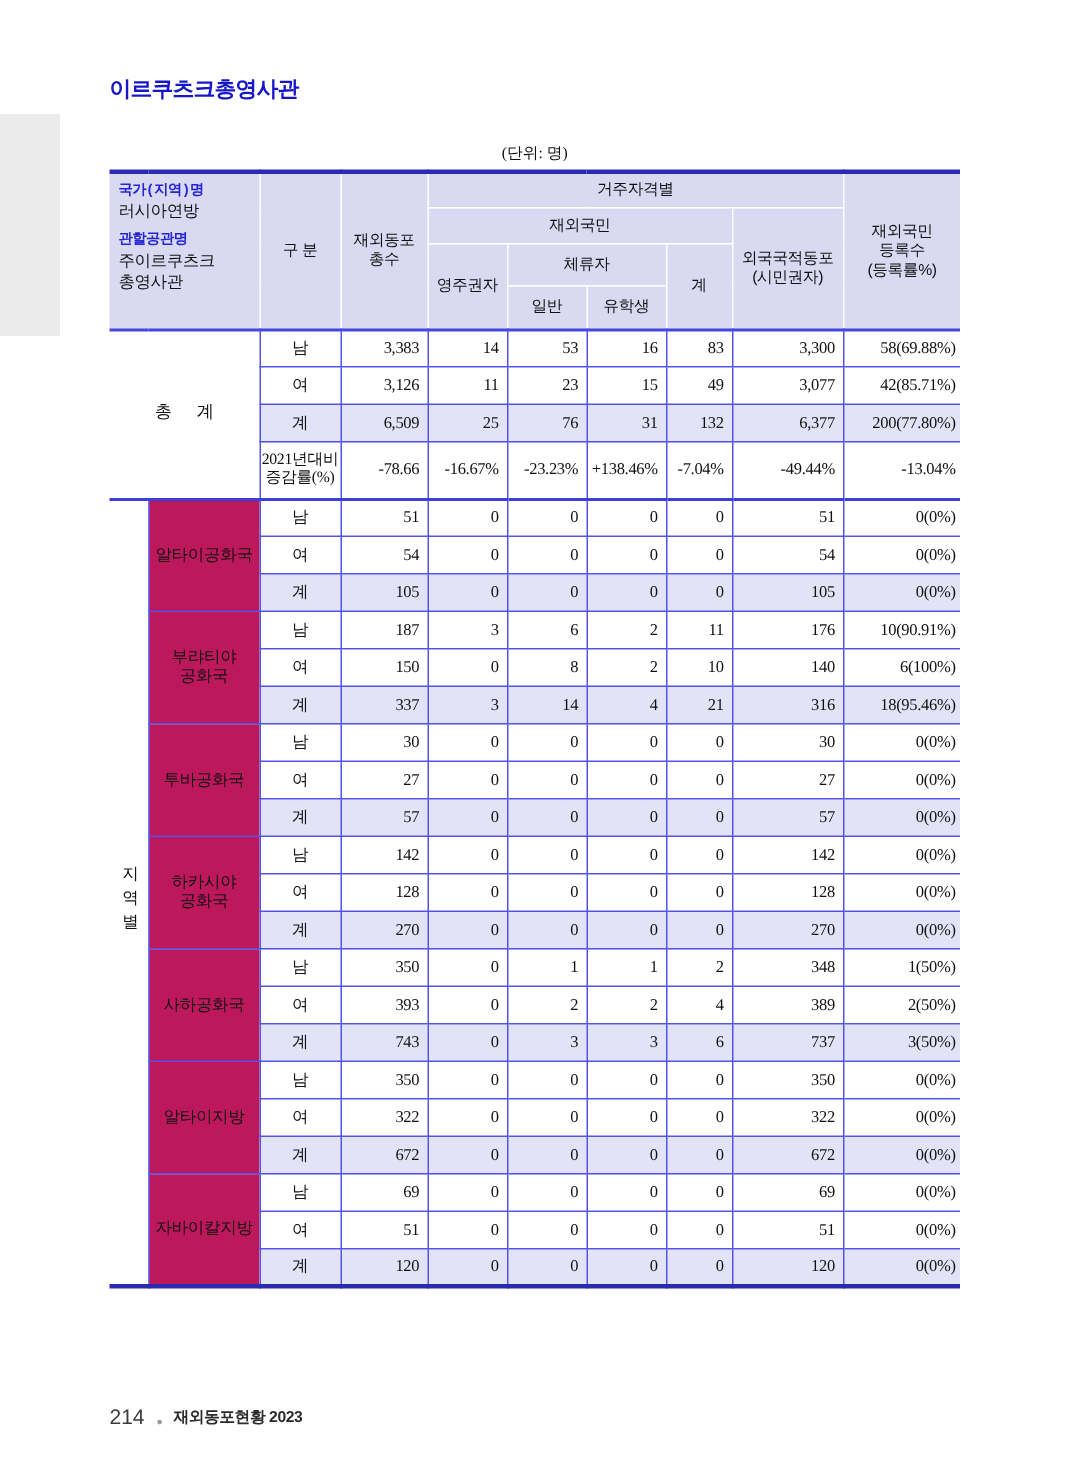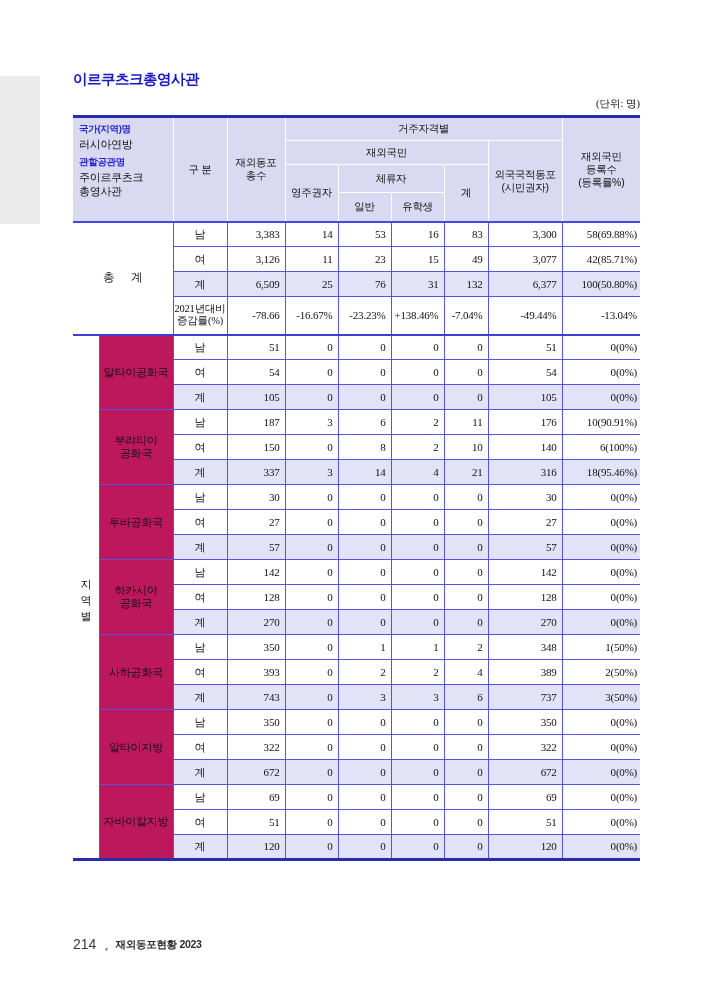--- a/index.html
+++ b/index.html
@@ -7,41 +7,41 @@
   .page {
     position:relative; width:717px; height:981px; background:#ffffff;
     font-family:"Liberation Sans", sans-serif; overflow:hidden; color:#111;
   }
   .side-shade {
     position:absolute; left:0; top:76px; width:40px; height:148px;
     background:#ebebeb;
   }
   .content { position:absolute; left:73px; top:0; width:567px; }
   .doc-title {
-    margin-top:70px; font-size:14.5px; font-weight:bold; color:#1616c8;
+    margin-top:50px; font-size:14.5px; font-weight:bold; color:#1616c8;
     letter-spacing:-0.5px;
   }
   .unit-label {
-    margin-top:8px; text-align:right; font-size:10.5px; color:#111;
+    margin-top:26px; text-align:center; font-size:10.5px; color:#111;
     font-family:"Liberation Serif","DejaVu Serif",serif;
   }
   table.stats {
     margin-top:4px; border-collapse:collapse; table-layout:fixed; width:567px;
     border-top:3px solid #2b2bb0; border-bottom:3px solid #2b2bb0;
   }
   thead { border-bottom:2px solid #4646e0; }
   thead th {
     background:#d9d9f2; border:1px solid #ffffff; font-weight:normal;
     font-size:10.5px; color:#111; text-align:center; vertical-align:middle;
     line-height:1.25; letter-spacing:-0.3px;
   }
   thead tr th:first-child { border-left:none; }
   thead tr .th-last { border-right:none; }
   thead tr:first-child th { border-top:none; }
-  .stub-cell { text-align:left; padding:5px 4px 20px 6px; vertical-align:top; }
+  .stub-cell { text-align:left; padding:5px 4px 20px 6px; vertical-align:top;font-family:Liberation Mono, monospace; }
   .stub-lbl { font-size:9.5px; font-weight:bold; color:#2424d4; margin-top:5px; letter-spacing:-0.3px; }
   .stub-val { font-size:11px; color:#111; margin-top:2px; white-space:pre-line; line-height:1.3; }
   .pre { white-space:pre-line; }
   .h-r1 { height:24px; } .h-r2 { height:24px; } .h-r3 { height:28px; } .h-r4 { height:29px; }
 
   tbody td {
     border:1px solid #5353e8; font-size:11px; color:#101010;
     vertical-align:middle; height:25px; line-height:1.15;
     font-family:"Liberation Serif","DejaVu Serif",serif; letter-spacing:-0.2px;
   }
@@ -143,21 +143,21 @@
             <td class="num col-last">42(85.71%)</td>
           </tr>
           <tr class="hl">
             <td class="lab">계</td>
             <td class="num">6,509</td>
             <td class="num">25</td>
             <td class="num">76</td>
             <td class="num">31</td>
             <td class="num">132</td>
             <td class="num">6,377</td>
-            <td class="num col-last">100(50.80%)</td>
+            <td class="num col-last">200(77.80%)</td>
           </tr>
           <tr class="tall">
             <td class="lab" style="font-size: 10.5px; margin-left: 12px;">2021년대비
 증감률(%)</td>
             <td class="num">-78.66</td>
             <td class="num">-16.67%</td>
             <td class="num">-23.23%</td>
             <td class="num">+138.46%</td>
             <td class="num">-7.04%</td>
             <td class="num">-49.44%</td>

